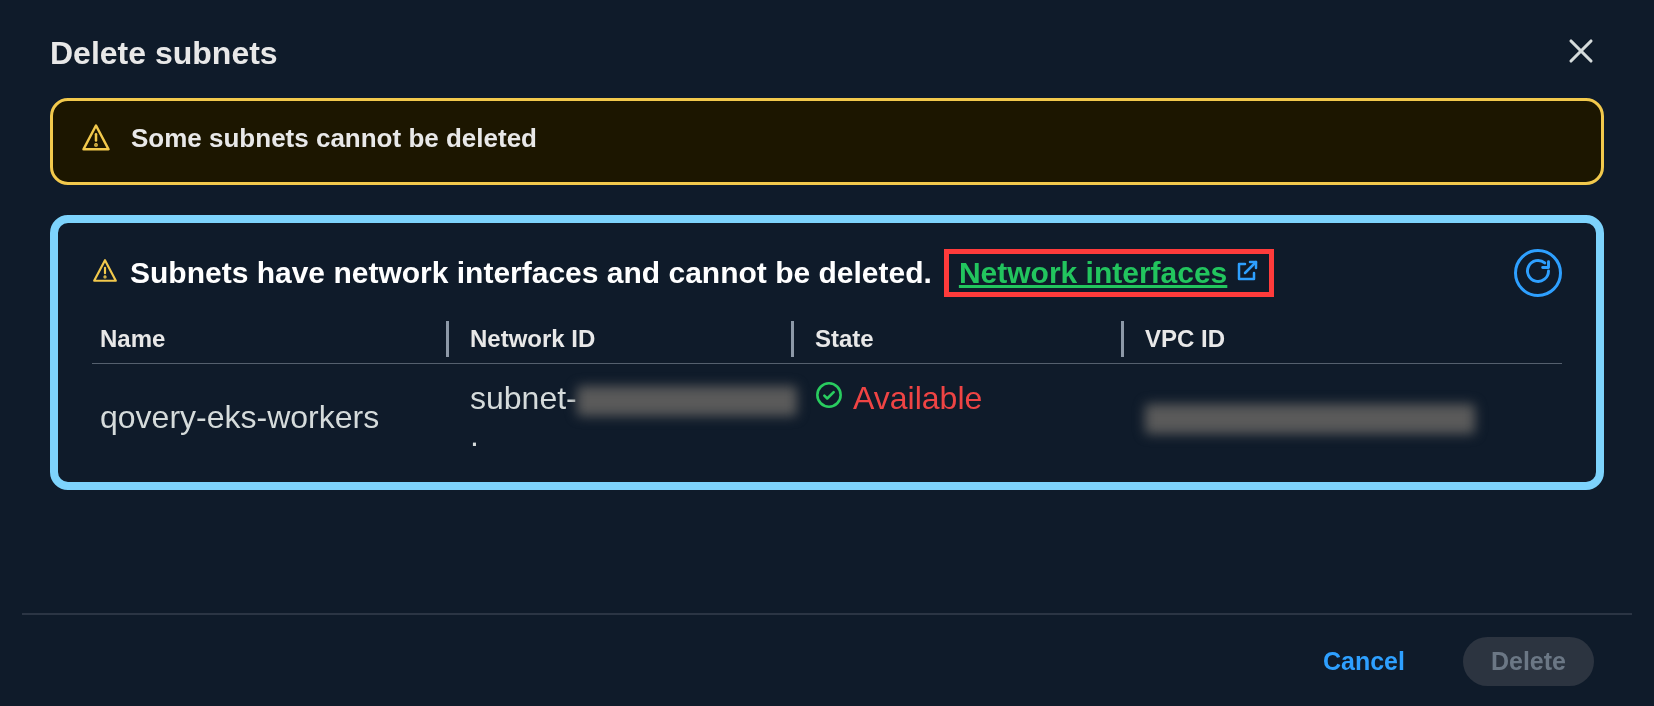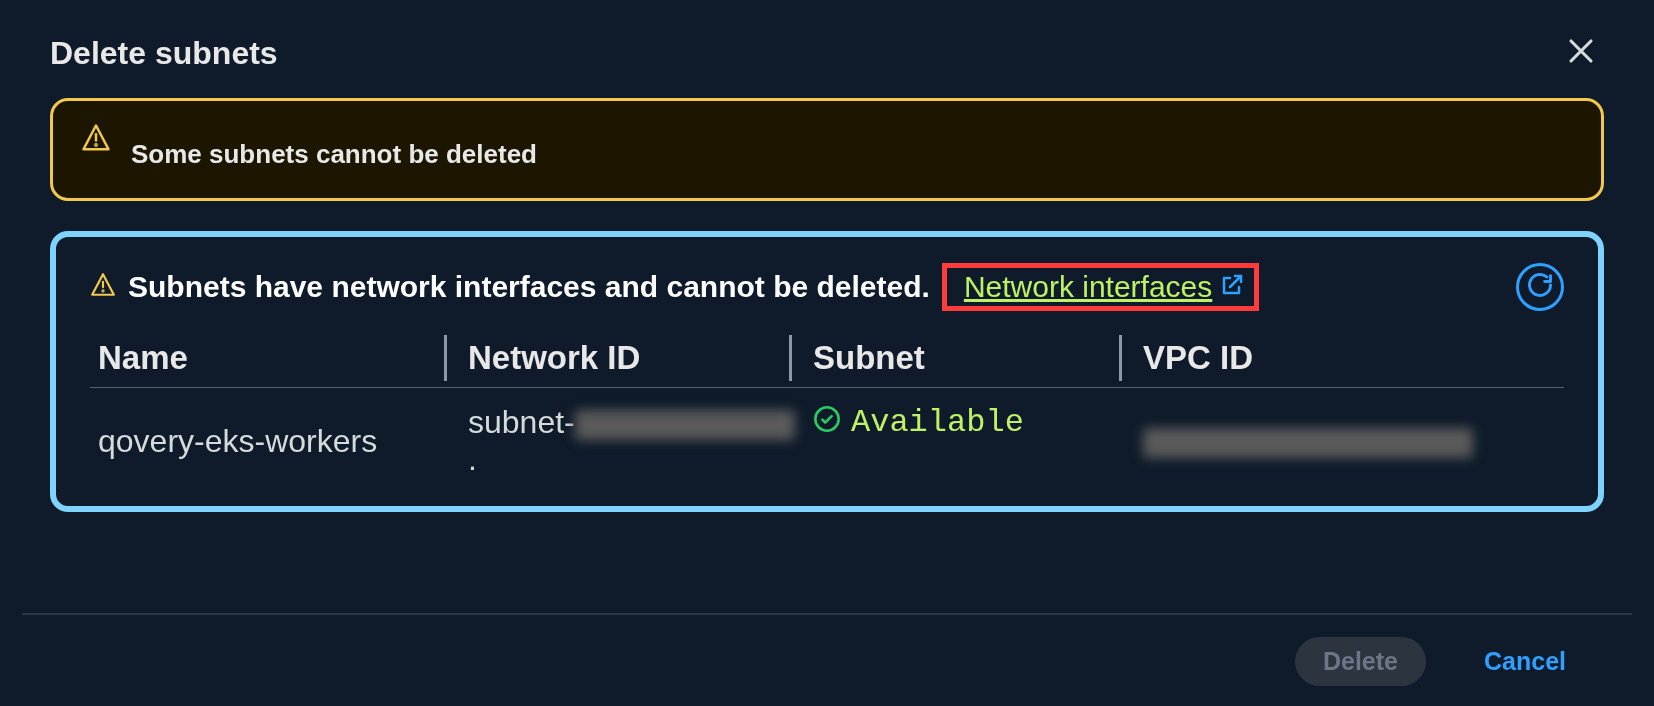--- a/index.html
+++ b/index.html
@@ -49,35 +49,35 @@
 
   .alert {
     border: 3px solid #f2c94c;
     border-radius: 18px;
     background: #1c1600;
     padding: 22px 28px;
     display: flex;
     gap: 20px;
   }
   .alert-icon svg { width: 30px; height: 30px; }
-  .alert-content { flex: 1; margin-top: 16px; }
+  .alert-content { flex: 1; }
   .alert-title {
     font-size: 26px;
     font-weight: 700;
     color: #e8e8e8;
     margin-bottom: 6px;
   }
   .alert-text {
     font-size: 24px;
     color: #d5dbdb;
     line-height: 1.5;
   }
 
   .section {
-    border: 6px solid #7dd3fc;
+    border: 8px solid #7dd3fc;
     border-radius: 18px;
     padding: 26px 34px 8px 34px;
     position: relative;
   }
   .section-header {
     display: flex;
     align-items: center;
     gap: 12px;
     flex-wrap: nowrap;
   }
@@ -89,26 +89,25 @@
   }
   .section-icon svg { width: 26px; height: 26px; }
   .link-box {
     border: 5px solid #ff3b3b;
     padding: 2px 10px;
     display: inline-flex;
     align-items: center;
     gap: 8px;
   }
   .link-text {
-    color: #bef264;
+    color: #22c55e;
     font-size: 30px;
-    font-weight: 400;
+    font-weight: 700;
     text-decoration: underline;
     cursor: pointer;
-    margin-left: 7px;
   }
   .ext-icon { color: #2ea0ff; }
   .ext-icon svg { width: 24px; height: 24px; }
   .refresh-btn {
     margin-left: auto;
     width: 48px;
     height: 48px;
     border: 3px solid #2ea0ff;
     border-radius: 50%;
     display: flex;
@@ -126,21 +125,21 @@
     margin-top: 10px;
   }
 
   table {
     width: 100%;
     margin-top: 18px;
     border-collapse: collapse;
   }
   th {
     text-align: left;
-    font-size: 33px;
+    font-size: 24px;
     font-weight: 700;
     color: #e8e8e8;
     padding: 10px 8px;
     position: relative;
   }
   th:not(:first-child)::before {
     content: "";
     position: absolute;
     left: -16px;
     top: 6px;
@@ -149,21 +148,21 @@
     background: #8d99a8;
   }
   thead tr { border-bottom: 1px solid #55606e; }
   td {
     font-size: 32px;
     padding: 16px 8px 20px 8px;
     color: #d5dbdb;
     vertical-align: middle;
   }
   td.state { display:flex; align-items:center; gap:10px; }
-  .state-text { color: #bef264; font-family: Liberation Mono, monospace; }
+  .state-text { color: #ef4444; }
   .check-icon svg { width: 28px; height: 28px; }
   .redact {
     display: inline-block;
     background: #5a5a5a;
     filter: blur(6px);
     height: 30px;
     vertical-align: middle;
     border-radius: 4px;
   }
   .redact.subid { width: 220px; }
@@ -264,21 +263,21 @@
         <colgroup>
           <col class="col-name">
             <col class="col-subnet">
             <col class="col-state">
             <col class="col-vpc">
         </colgroup>
         <thead>
           <tr>
             <th>Name</th>
             <th>Network ID</th>
-            <th>Subnet</th>
+            <th>State</th>
             <th>VPC ID</th>
           </tr>
         </thead>
         <tbody>
           <tr>
             <td>qovery-eks-workers</td>
             <td>
               <span>subnet-</span><span class="redact subid"></span> .
             </td>
             <td class="state">
@@ -294,17 +293,17 @@
               <span class="redact vpc"></span>
             </td>
           </tr>
         </tbody>
       </table>
     </div>
 
   </div>
 
   <div class="dialog-footer">
+    <button class="btn btn-cancel">Cancel</button>
     <button class="btn btn-delete" disabled="">Delete</button>
-    <button class="btn btn-cancel">Cancel</button>
   </div>
 
 </div>
 
 </body></html>

